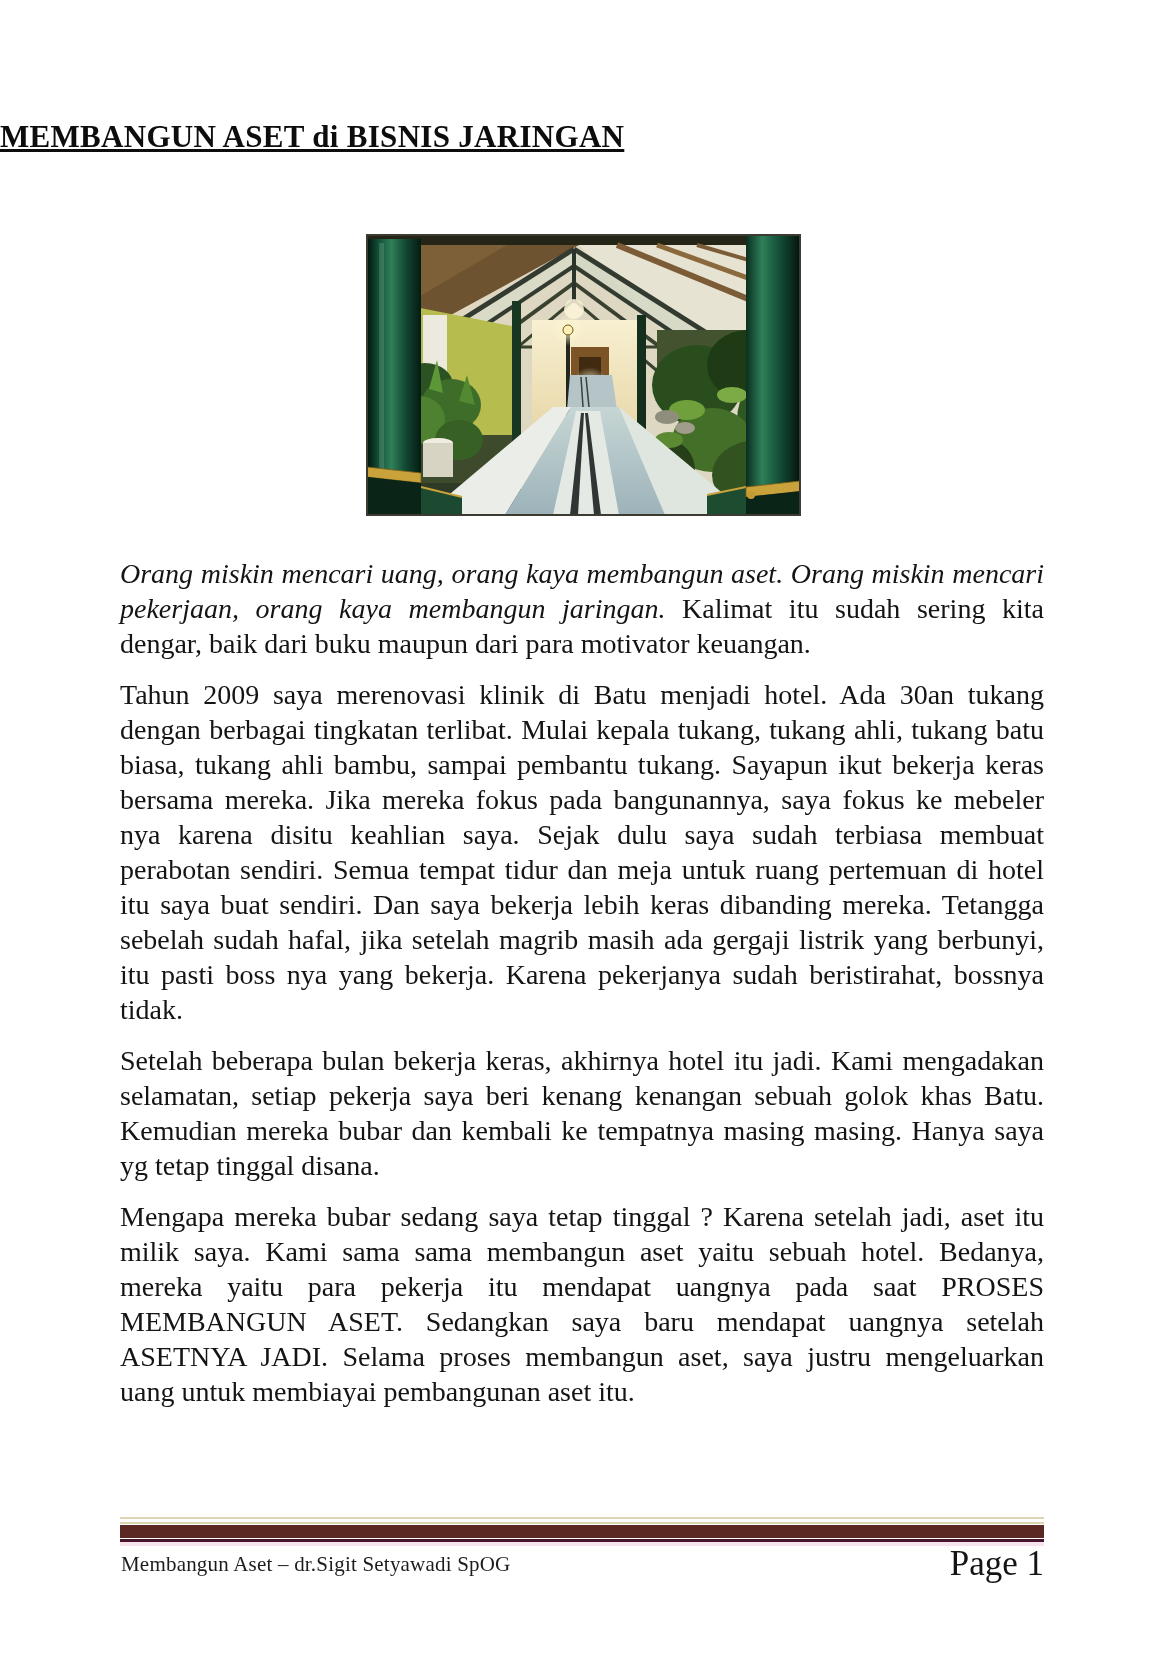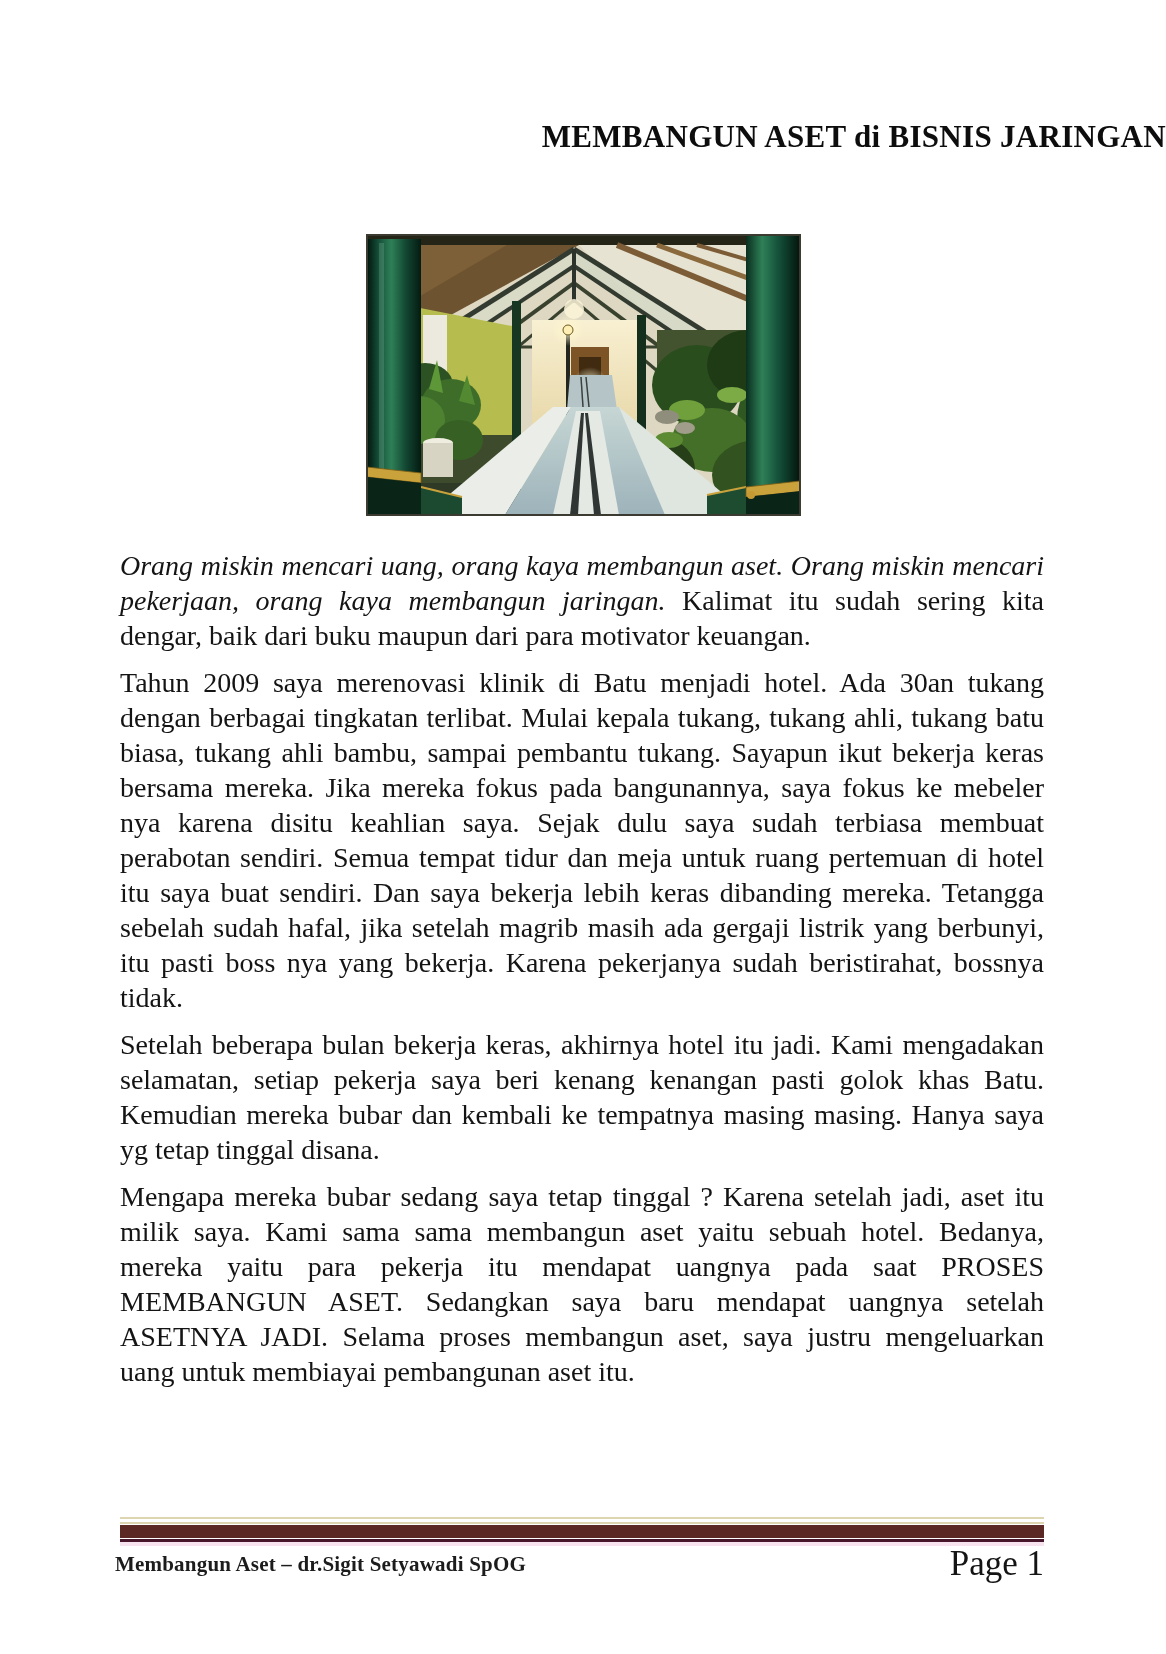--- a/index.html
+++ b/index.html
@@ -6,51 +6,52 @@
   .page {
     position:relative;
     width:1166px; height:1654px;
     background:#ffffff;
     font-family:"Liberation Serif", serif;
     color:#121212;
     overflow:hidden;
   }
   .doc-title {
     position:absolute; top:119px; left:0; right:0;
-    text-align:right;
+    text-align:left;
     font-size:31px; font-weight:bold;
     letter-spacing:0.3px;
     color:#0d0d0d;
+    text-decoration:underline;
   }
   .photo-wrap {
     position:absolute; left:367px; top:235px;
     width:433px; height:280px;
     box-shadow:0 0 0 1px #3c3c32;
   }
   .photo-wrap svg { display:block; }
   .body-copy {
     position:absolute; left:120px; top:540px; width:924px;
     font-size:28px; line-height:35px;
     text-align:justify;
     color:#141414;
   }
-  .body-copy p { margin:8px 0 12px 0; }
+  .body-copy p { margin:16px 0 12px 0; }
   .body-copy em { font-style:italic; }
   .footer-rule {
     position:absolute; left:120px; top:1517px; width:924px;
   }
   .fr-cream  { height:2px;  background:#dcd5b0; }
   .fr-gap3   { height:3px;  background:#ffffff; }
   .fr-gap1   { height:1px;  background:#ffffff; }
   .fr-main   { height:13px; background:#5c2823; }
   .fr-dark   { height:3px;  background:#47162b; }
   .fr-pink   { height:4px;  background:#f6e3ee; }
   .footer-left {
-    position:absolute; left:115px; top:1552px;
-    font-size:21px; font-weight:bold; color:#1c1c1c;
+    position:absolute; left:121px; top:1552px;
+    font-size:21px; font-weight:normal; color:#1c1c1c;
     letter-spacing:0.2px;
   }
   .footer-right {
     position:absolute; right:122px; top:1544px;
     font-size:35px; font-weight:normal; color:#141414;
   }
 </style>
 </head>
 <body>
 
@@ -194,21 +195,21 @@
         <circle cx="384" cy="260" r="4" fill="#c69a33"></circle>
       </g>
 
       <rect x="0.5" y="0.5" width="432" height="279" fill="none" stroke="#3a3a30" stroke-width="1"></rect>
     </svg>
   </div>
 
   <div class="body-copy">
     <p><em>Orang miskin mencari uang, orang kaya membangun aset. Orang miskin mencari pekerjaan, orang kaya membangun jaringan.</em><span> Kalimat itu sudah sering kita dengar, baik dari buku maupun dari para motivator keuangan.</span></p>
     <p><span>Tahun 2009 saya merenovasi klinik di Batu menjadi hotel. Ada 30an tukang dengan berbagai tingkatan terlibat. Mulai kepala tukang, tukang ahli, tukang batu biasa, tukang ahli bambu, sampai pembantu tukang. Sayapun ikut bekerja keras bersama mereka. Jika mereka fokus pada bangunannya, saya fokus ke mebeler nya karena disitu keahlian saya. Sejak dulu saya sudah terbiasa membuat perabotan sendiri. Semua tempat tidur dan meja untuk ruang pertemuan di hotel itu saya buat sendiri. Dan saya bekerja lebih keras dibanding mereka. Tetangga sebelah sudah hafal, jika setelah magrib masih ada gergaji listrik yang berbunyi, itu pasti boss nya yang bekerja. Karena pekerjanya sudah beristirahat, bossnya tidak.</span></p>
-    <p><span>Setelah beberapa bulan bekerja keras, akhirnya hotel itu jadi. Kami mengadakan selamatan, setiap pekerja saya beri kenang kenangan pasti golok khas Batu. Kemudian mereka bubar dan kembali ke tempatnya masing masing. Hanya saya yg tetap tinggal disana.</span></p>
+    <p><span>Setelah beberapa bulan bekerja keras, akhirnya hotel itu jadi. Kami mengadakan selamatan, setiap pekerja saya beri kenang kenangan sebuah golok khas Batu. Kemudian mereka bubar dan kembali ke tempatnya masing masing. Hanya saya yg tetap tinggal disana.</span></p>
     <p><span>Mengapa mereka bubar sedang saya tetap tinggal ? Karena setelah jadi, aset itu milik saya. Kami sama sama membangun aset yaitu sebuah hotel. Bedanya, mereka yaitu para pekerja itu mendapat uangnya pada saat PROSES MEMBANGUN ASET. Sedangkan saya baru mendapat uangnya setelah ASETNYA JADI. Selama proses membangun aset, saya justru mengeluarkan uang untuk membiayai pembangunan aset itu.</span></p>
   </div>
 
   <div class="footer-rule">
     <div class="fr-cream"></div>
     <div class="fr-gap3"></div>
     <div class="fr-cream"></div>
     <div class="fr-gap1"></div>
     <div class="fr-main"></div>
     <div class="fr-gap1"></div>

